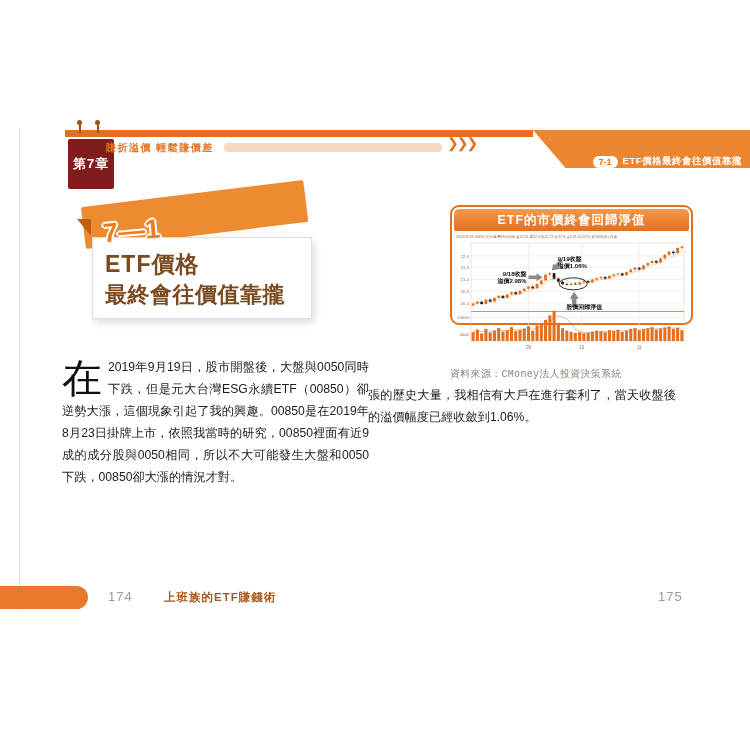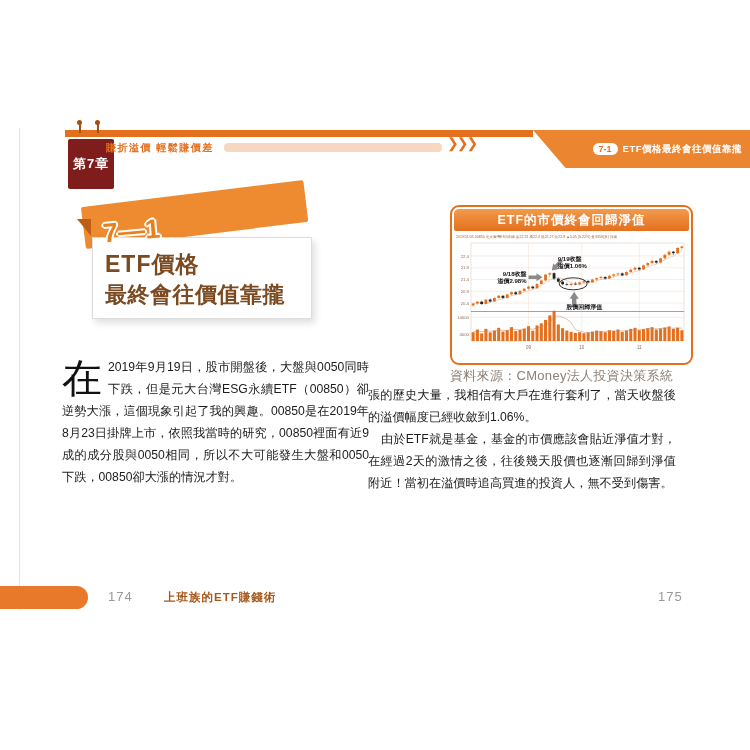--- a/index.html
+++ b/index.html
@@ -11,21 +11,21 @@
   .page-edge{left:19px;top:128px;width:1px;height:482px;background:#e7e2dc;}
   .pin{width:2px;height:9px;background:#a34f10;}
   .pin::after{content:"";position:absolute;top:-4px;left:-2px;width:5px;height:5px;border-radius:50%;background:#a34f10;}
   .chapter-badge{left:68px;top:139px;background:#7f1d1d;color:#fff;font-size:13px;font-weight:bold;
                  padding:16px 5px;border-radius:2px;letter-spacing:1px;}
   .chapter-title{left:106px;top:141px;color:#E4701E;font-size:10px;font-weight:bold;letter-spacing:1.5px;}
   .peach-bar{left:224px;top:143px;width:218px;height:9px;background:#F6D8C2;border-radius:4px;}
   .chevrons{left:447px;top:135px;color:#E4701E;font-size:14px;font-weight:bold;letter-spacing:-2px;}
   .banner{left:533px;top:130px;width:217px;height:38px;background:#EC8530;
           clip-path:polygon(0 0,100% 0,100% 100%,15% 100%);
-          display:flex;align-items:center;justify-content:flex-end;gap:5px;padding-right:8px;box-sizing:border-box;}
+          display:flex;align-items:flex-end;justify-content:flex-end;gap:5px;padding-right:8px;box-sizing:border-box;}
   .sec-badge{background:#fff;color:#E4701E;font-size:9px;font-weight:bold;padding:1px 6px;border-radius:8px;}
   .sec-title{color:#fff;font-size:9.5px;font-weight:bold;letter-spacing:.5px;}
   
   .title-band{left:86px;top:207px;width:224px;height:42px;background:#EE8A2F;
               transform:rotate(-7deg);transform-origin:0 100%;border-radius:2px;}
   .title-fold{left:77px;top:219px;width:14px;height:17px;background:#BE5E12;
               clip-path:polygon(0 0,100% 0,100% 100%);}
   .title-box{left:92px;top:237px;width:218px;height:80px;background:#fff;border:1px solid #ddd;
              box-shadow:3px 4px 7px rgba(0,0,0,.13);}
   .title-bubble{left:103px;top:216px;font-size:27px;font-weight:800;color:#E8801F;transform:rotate(-5deg);
@@ -33,25 +33,25 @@
   .title-l1{left:105px;top:249px;font-size:23px;font-weight:800;color:#7B4A20;letter-spacing:1px;}
   .title-l2{left:105px;top:280px;font-size:22px;font-weight:800;color:#7B4A20;letter-spacing:.5px;}
   
   .body-col{font-size:12.2px;line-height:22px;color:#1c1c1c;text-align:justify;}
   .body-left{left:62px;top:356px;width:307px;}
   .body-right{left:368px;top:384px;width:308px;}
   .body-col p{margin:0;}
   .indent{text-indent:13px;}
   .dropcap{float:left;font-size:40px;line-height:42px;padding:1px 6px 0 0;color:#111;}
   
-  .chart-box{left:450px;top:205px;width:243px;height:160px;background:#fff;border:2px solid #E4701E;
+  .chart-box{left:450px;top:205px;width:243px;height:120px;background:#fff;border:2px solid #E4701E;
              border-radius:9px;box-sizing:border-box;padding:2px;}
   .chart-head{height:22px;background:linear-gradient(180deg,#F29A4C,#E4701E);border-radius:5px 5px 2px 2px;
               color:#fff;font-weight:bold;font-size:12.5px;text-align:center;line-height:22px;letter-spacing:1px;}
-  .chart-src{left:450px;top:367px;font-size:13px;color:#8d8178;letter-spacing:.3px;}
+  .chart-src{left:450px;top:367px;font-size:10px;color:#8d8178;letter-spacing:.3px;font-family:Liberation Mono, monospace;}
   
   .foot-tab{left:0;top:586px;width:88px;height:23px;background:#E8782A;border-radius:0 12px 12px 0;}
   .foot-num{font-size:13px;color:#9a9a9a;letter-spacing:1px;text-align:center;}
   .foot-174{left:108px;top:589px;}
   .foot-175{left:658px;top:589px;}
   .foot-book{left:148px;top:590px;font-size:11.5px;font-weight:bold;color:#A8581A;letter-spacing:1px;margin-left:16px;}
 </style>
 </head>
 <body>
 
@@ -274,21 +274,20 @@
         <g transform="translate(120.2,60.8) rotate(-90)">
           <path d="M0 0 l-7 -4.6 v2.4 h-8 v4.4 h8 v2.4 z" fill="#8a8a8a"></path>
         </g>
         <text x="112.2" y="77.5" font-size="6" font-weight="bold" fill="#111">股價回歸淨值</text>
       </svg>
   </div>
   <div class="abs chart-src">資料來源：CMoney法人投資決策系統</div>
 
   <div class="abs body-col body-right">
     <p><span>張的歷史大量，我相信有大戶在進行套利了，當天收盤後的溢價幅度已經收斂到1.06%。</span></p>
-    <p class="indent"><span>由於ETF就是基金，基金的市價應該會貼近淨值才對，在經過2天的激情之後，往後幾天股價也逐漸回歸到淨值附近！當初在溢價時追高買進的投資人，無不受到傷害。</span></p>
   </div>
 
   <div class="abs foot-tab"></div>
   <div class="abs foot-num foot-174">174</div>
   <div class="abs foot-book">上班族的ETF賺錢術</div>
   <div class="abs foot-num foot-175">175</div>
 
 </div>
 
 </body></html>

